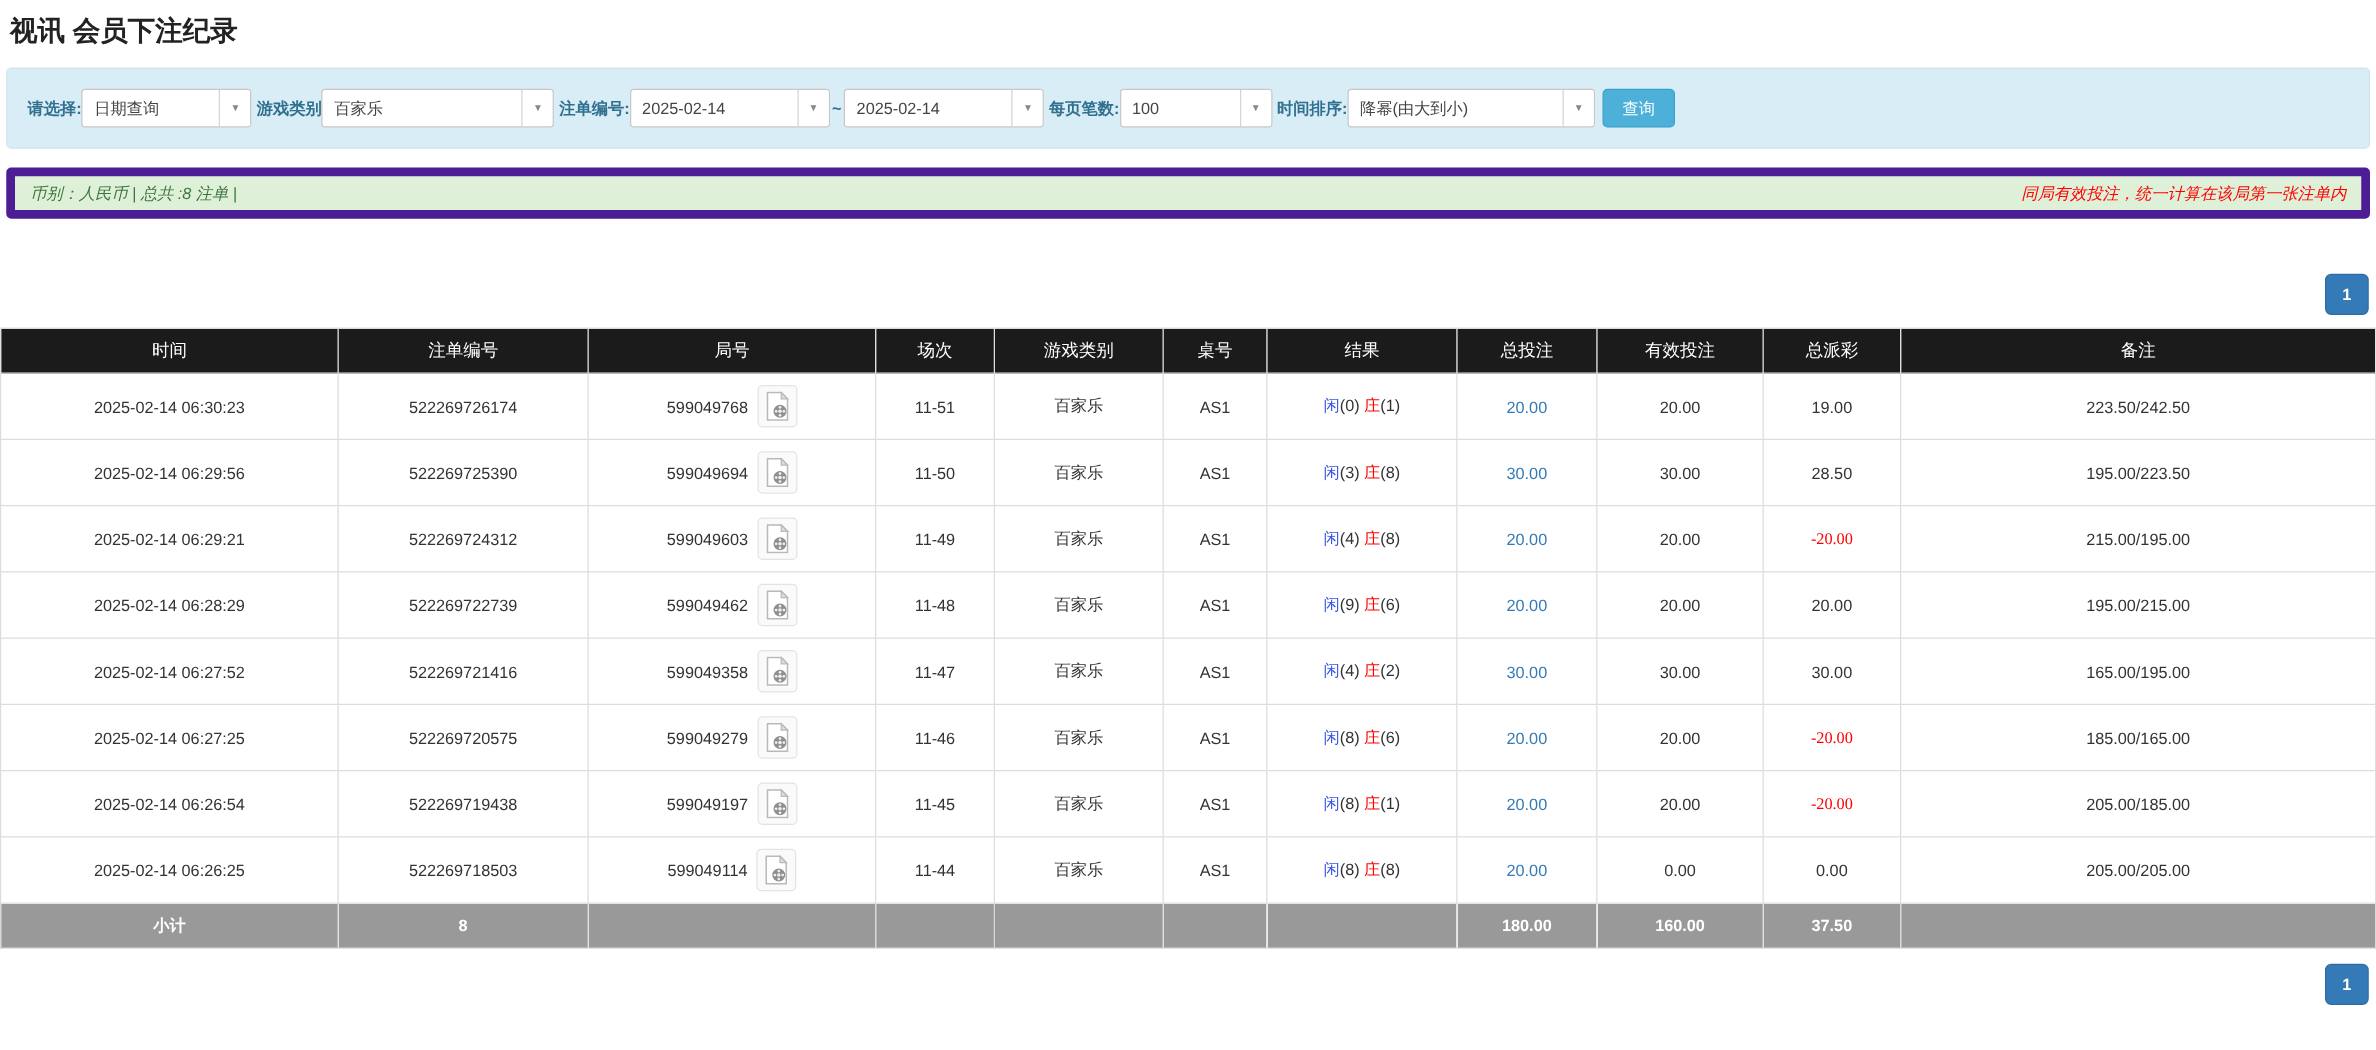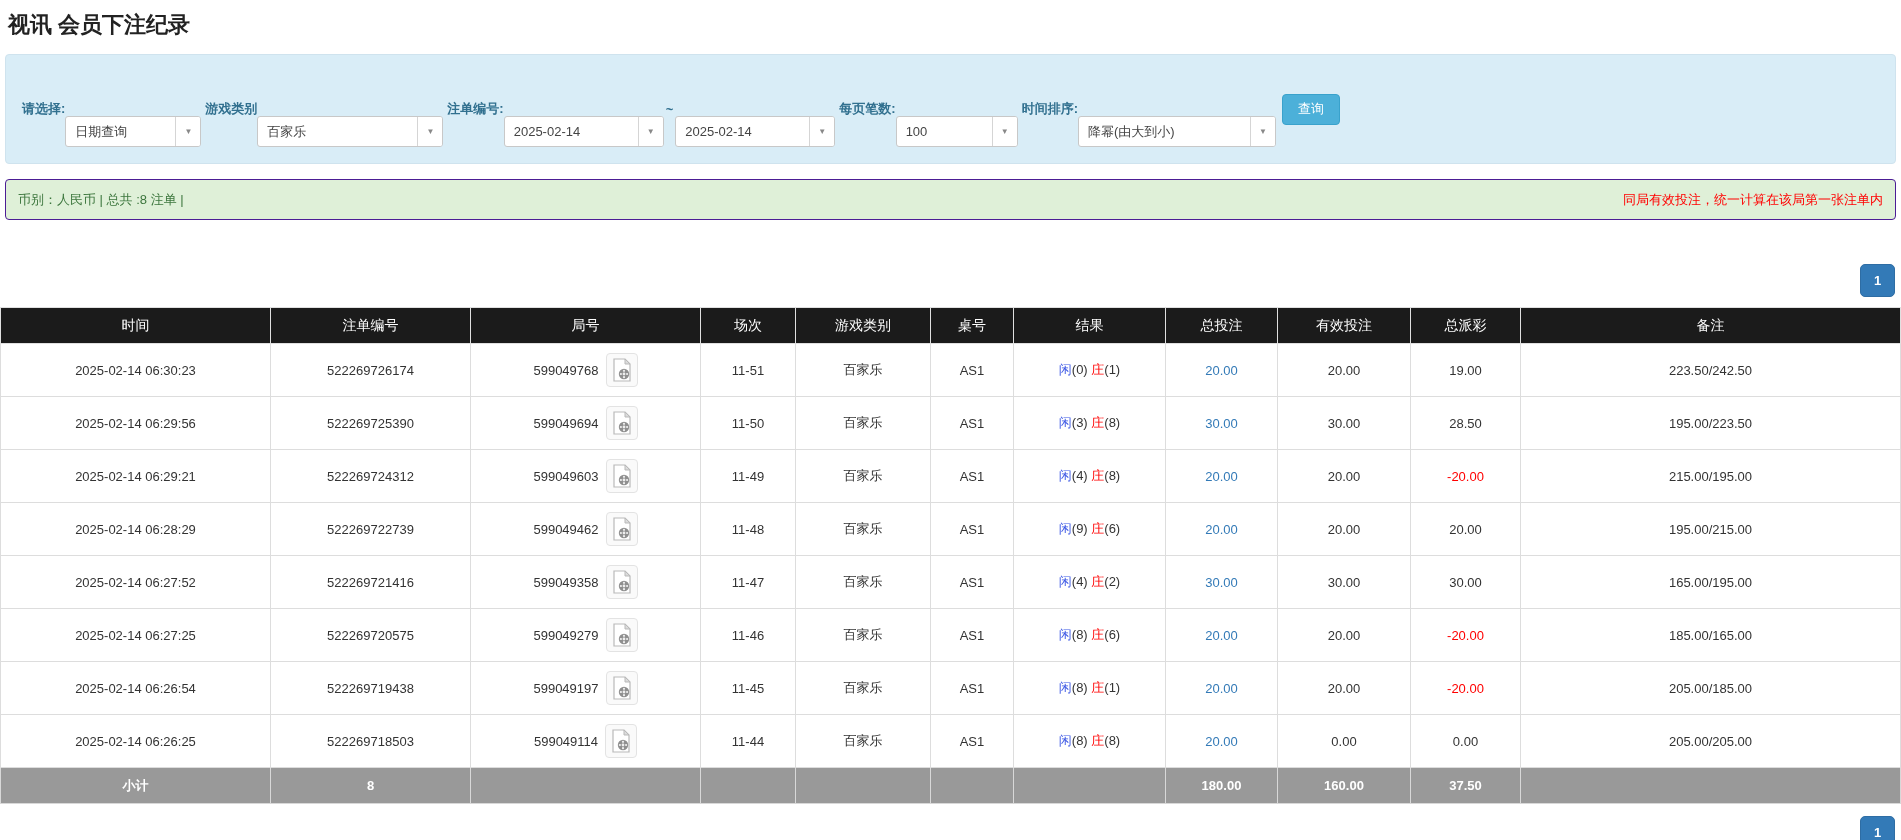--- a/index.html
+++ b/index.html
@@ -7,34 +7,34 @@
     font-family: "Liberation Sans", "DejaVu Sans", sans-serif; font-size: 13px; color: #333; }
 
   
   .page-title { font-size: 22px; color: #222; padding: 10px 10px 14px 8px; font-weight: bold; }
 
   
   .filter-panel { margin: 0 5px; border: 1px solid #cfe3ee; border-radius: 4px; background: #d9edf7; }
   .filter-row { display: flex; align-items: center; padding: 16px 12px; gap: 0; white-space: nowrap; }
   .flabel { font-weight: bold; color: #31708f; margin-left: 4px; }
   .combo { display: flex; align-items: stretch; background: #fff; border: 1px solid #c8c8c8;
-    border-radius: 3px; height: 31px; overflow: hidden; cursor: pointer; margin-top: 45px; }
+    border-radius: 3px; height: 31px; overflow: hidden; cursor: pointer; }
   .combo-val { flex: 1; display: flex; align-items: center; padding: 0 9px; color: #444; }
   .combo-arrow { width: 25px; border-left: 1px solid #d5d5d5; display: flex; align-items: center;
     justify-content: center; background: #fff; color: #888; font-size: 8px; }
   .w-query { width: 136px; } .w-game { width: 186px; } .w-date { width: 160px; }
   .w-size { width: 122px; } .w-sort { width: 198px; }
   .tilde { color: #31708f; font-weight: bold; padding: 0 2px; }
   .btn-search { background: #4cb0d9; border: 1px solid #39a2cc; color: #fff; border-radius: 4px;
     height: 31px; padding: 0 15px; font-size: 13px; cursor: pointer; margin-left: 6px; }
 
   
-  .summary-bar { margin: 15px 5px 0 5px; background: #dff0d8; border: 1px solid #4c1d95;
+  .summary-bar { margin: 15px 5px 0 5px; background: #dff0d8; border: 7px solid #4c1d95;
     border-radius: 4px; height: 41px; display: flex; align-items: center;
-    justify-content: space-between; padding: 0 12px; }
+    justify-content: space-between; padding: 0 12px; font-style: italic; }
   .summary-left { color: #3c763d; }
   .summary-right { color: #ff0000; }
 
   
   .pager-top { display: flex; justify-content: flex-end; margin: 44px 6px 10px 0; }
   .pager-bottom { display: flex; justify-content: flex-end; margin: 12px 6px 0 0; }
   .page-btn { min-width: 35px; height: 33px; background: #337ab7; border: 1px solid #2e6da4;
     border-radius: 5px; color: #fff; font-weight: bold; display: flex; align-items: center;
     justify-content: center; cursor: pointer; font-size: 13px; }
 
@@ -47,21 +47,21 @@
   .records tr.foot td { background: #999; color: #fff; font-weight: bold; height: 36px;
     border-color: #d8d8d8; }
   .round-wrap { display: inline-flex; align-items: center; gap: 7px; justify-content: center; }
   .video-icon { display: inline-flex; width: 32px; height: 34px; background: #fafafa;
     border: 1px solid #e3e3e3; border-radius: 4px; align-items: center; justify-content: center;
     cursor: pointer; }
   .res-player { color: #3a56e4; }
   .res-banker { color: #ff0000; }
   .res-count { color: #333; }
   .bet-link { color: #337ab7; cursor: pointer; text-decoration: none; }
-  td.neg { color: #ff0000; }
+  td.neg { color: #ff0000; font-family: Liberation Serif, serif; }
 </style>
 </head>
 <body>
 
 <h1 class="page-title">视讯 会员下注纪录</h1>
 
 <div class="filter-panel">
   <div class="filter-row">
     <span class="flabel">请选择:</span>
     <div class="combo w-query">

